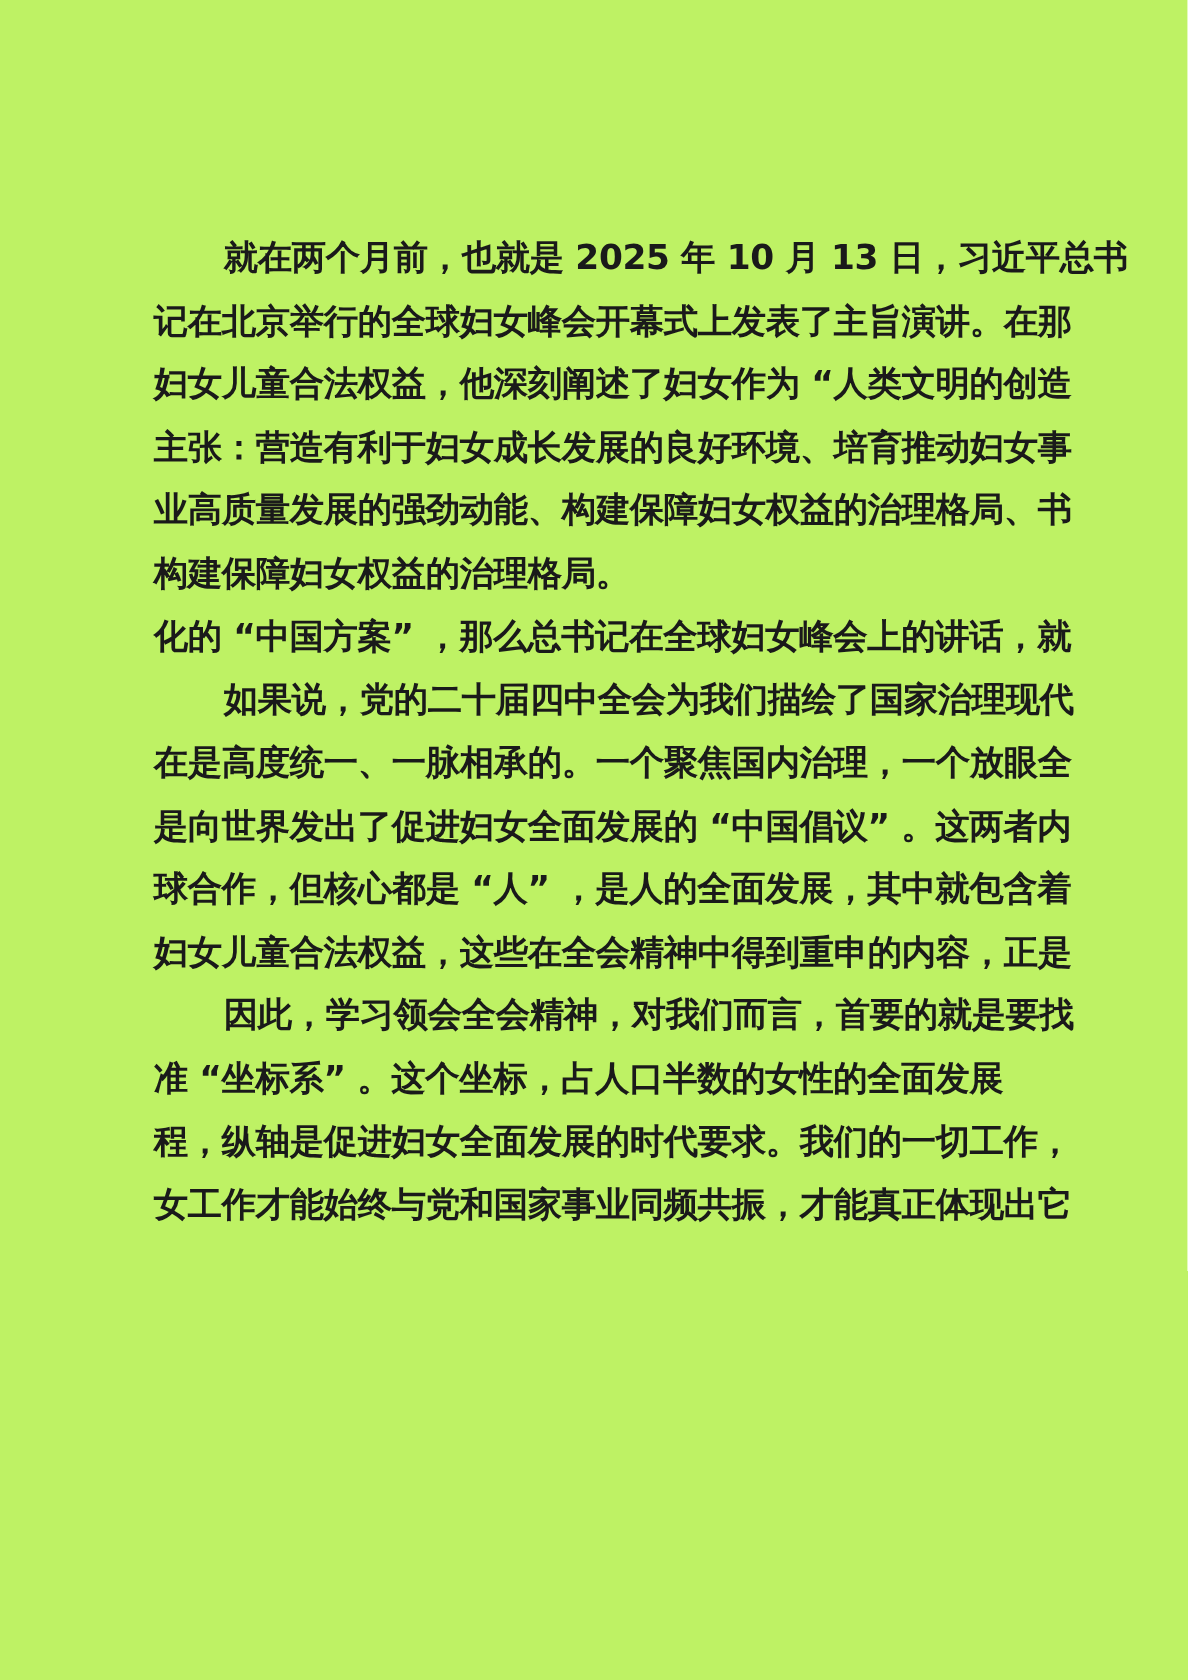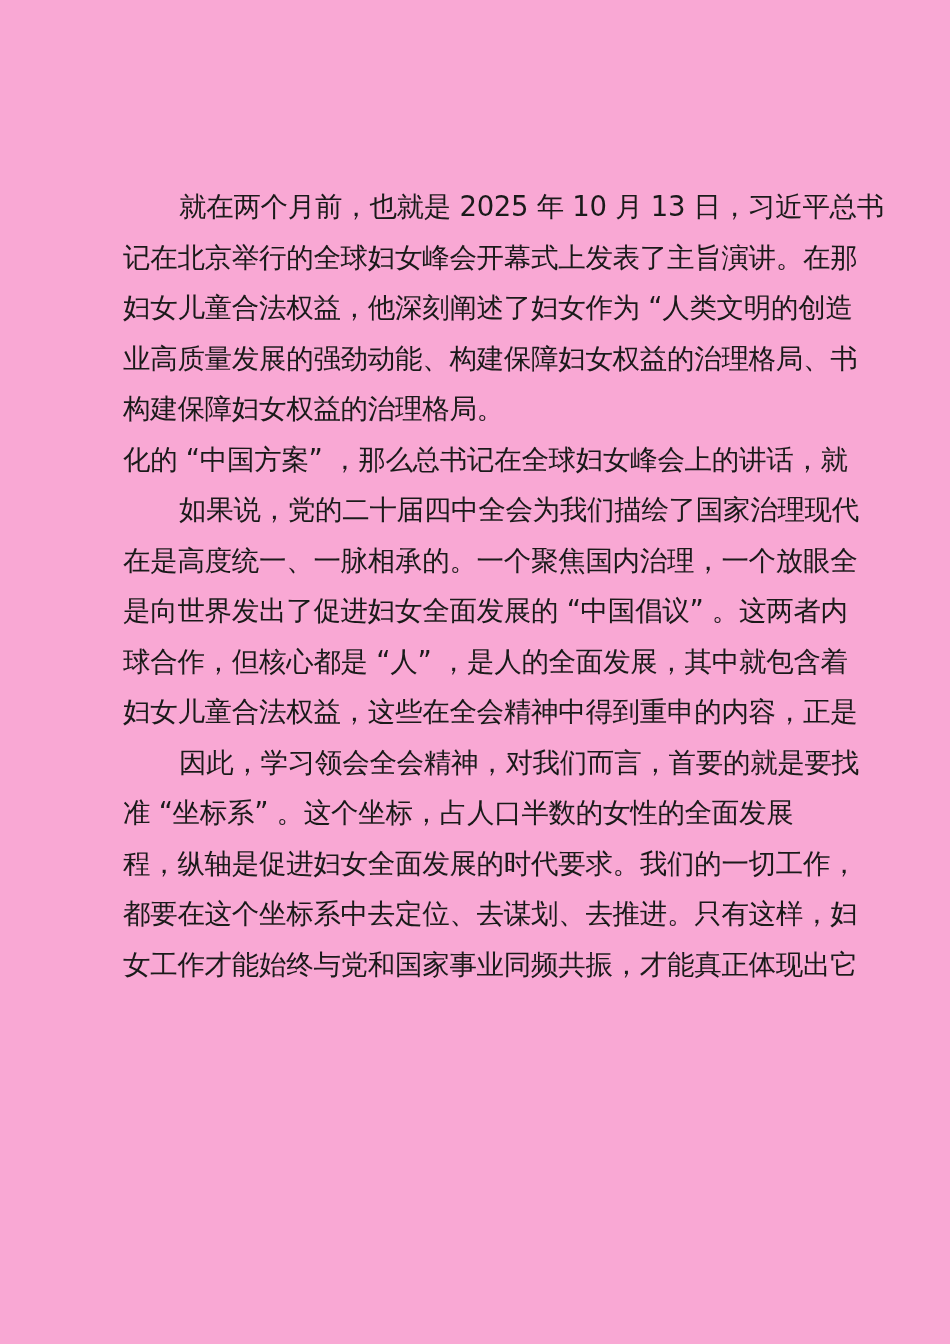--- a/index.html
+++ b/index.html
@@ -1,44 +1,44 @@
 <!DOCTYPE html>
 <html><head>
 <meta charset="utf-8">
 <style>
   html, body { margin: 0; padding: 0; background: #ffffff; }
   body { width: 950px; height: 1344px; position: relative; overflow: hidden;
          font-family: "DejaVu Sans", sans-serif; color: #1a1a1a; }
-  .page { position: absolute; left: 0; top: 0; width: 950px; height: 1344px; background: #f9a8d4; }
+  .page { position: absolute; left: 0; top: 0; width: 950px; height: 1344px; background: #bef264; font-weight: bold; }
   .body-text { position: absolute; left: 123px; top: 186px; width: 720px; }
   .line { height: 50.5px; line-height: 40px; font-size: 27.5px; white-space: nowrap;
           letter-spacing: -0.3px; }
   .indent { padding-left: 56px; }
 </style>
 </head>
 <body>
 
 <div class="page">
   <div class="body-text">
     <div>
       <div class="line indent">就在两个月前，也就是 2025 年 10 月 13 日，习近平总书</div>
       <div class="line">记在北京举行的全球妇女峰会开幕式上发表了主旨演讲。在那</div>
       <div class="line">妇女儿童合法权益，他深刻阐述了妇女作为 “人类文明的创造</div>
+      <div class="line">主张：营造有利于妇女成长发展的良好环境、培育推动妇女事</div>
       <div class="line">业高质量发展的强劲动能、构建保障妇女权益的治理格局、书</div>
       <div class="line">构建保障妇女权益的治理格局。</div>
     </div>
     <div>
       <div class="line">化的 “中国方案” ，那么总书记在全球妇女峰会上的讲话，就</div>
       <div class="line indent">如果说，党的二十届四中全会为我们描绘了国家治理现代</div>
       <div class="line">在是高度统一、一脉相承的。一个聚焦国内治理，一个放眼全</div>
       <div class="line">是向世界发出了促进妇女全面发展的 “中国倡议” 。这两者内</div>
       <div class="line">球合作，但核心都是 “人” ，是人的全面发展，其中就包含着</div>
       <div class="line">妇女儿童合法权益，这些在全会精神中得到重申的内容，正是</div>
     </div>
     <div>
       <div class="line indent">因此，学习领会全会精神，对我们而言，首要的就是要找</div>
       <div class="line">准 “坐标系” 。这个坐标，占人口半数的女性的全面发展</div>
       <div class="line">程，纵轴是促进妇女全面发展的时代要求。我们的一切工作，</div>
-      <div class="line">都要在这个坐标系中去定位、去谋划、去推进。只有这样，妇</div>
       <div class="line">女工作才能始终与党和国家事业同频共振，才能真正体现出它</div>
     </div>
   </div>
 </div>
 
 </body></html>

